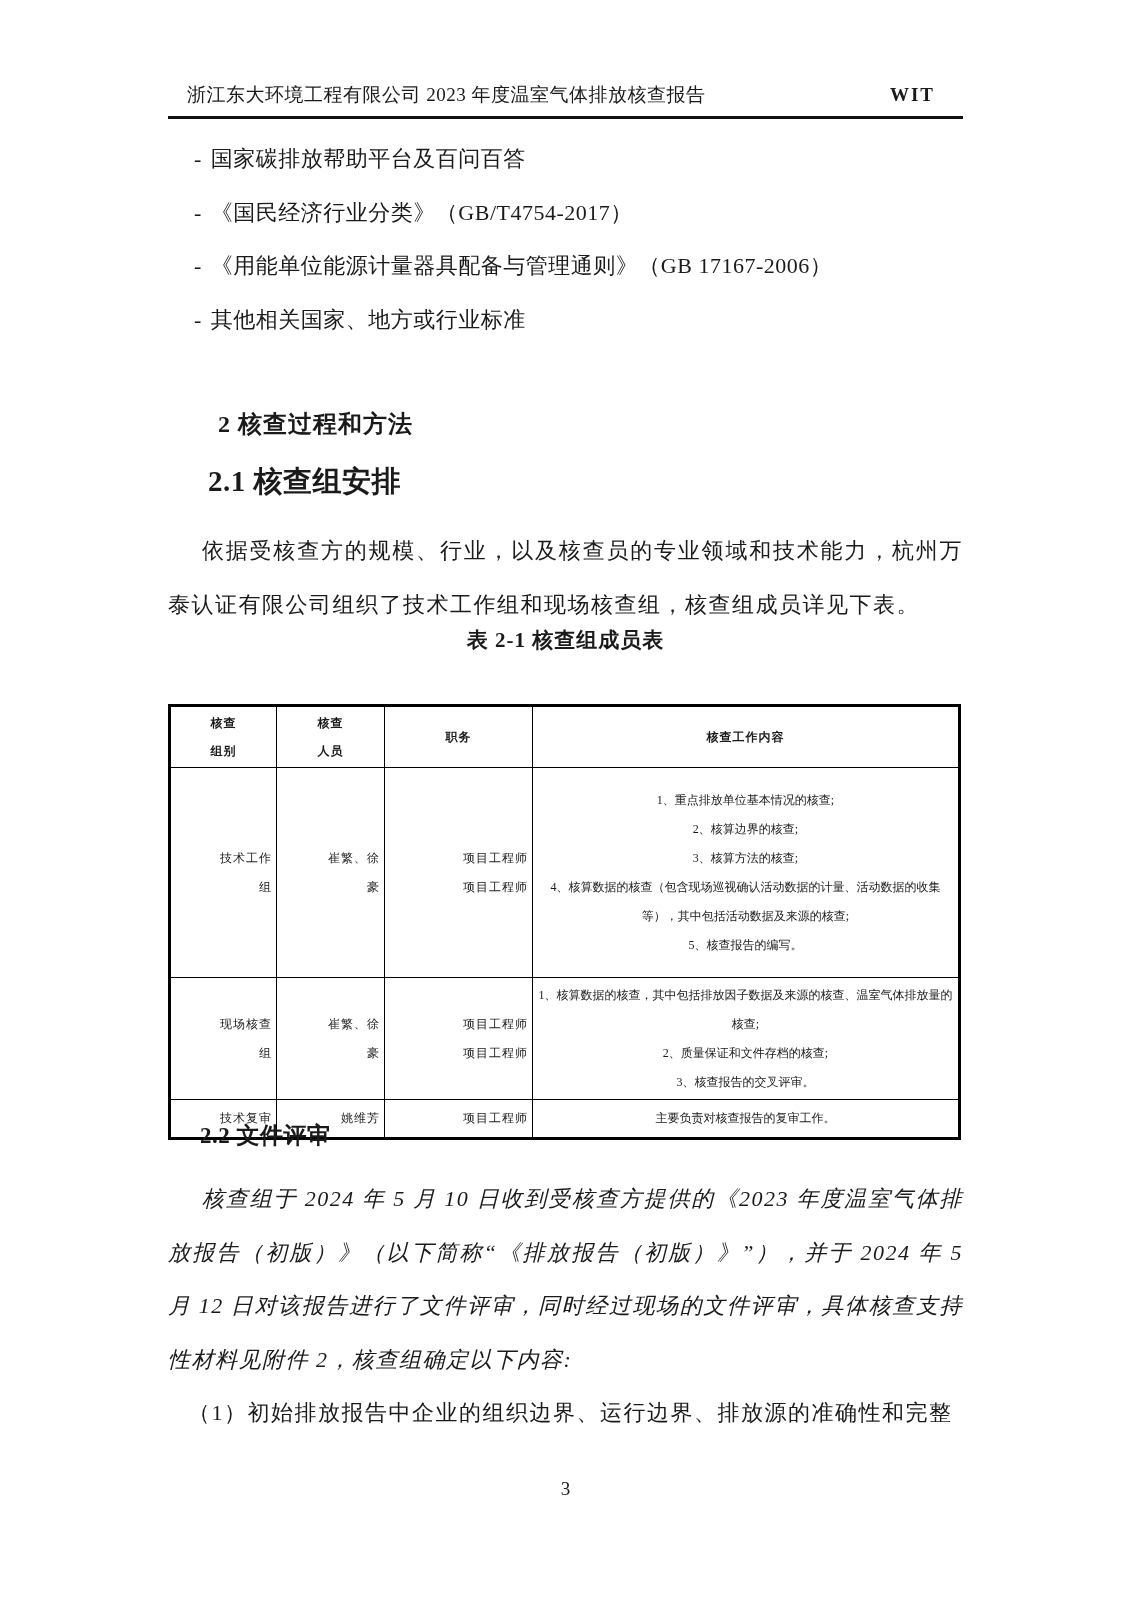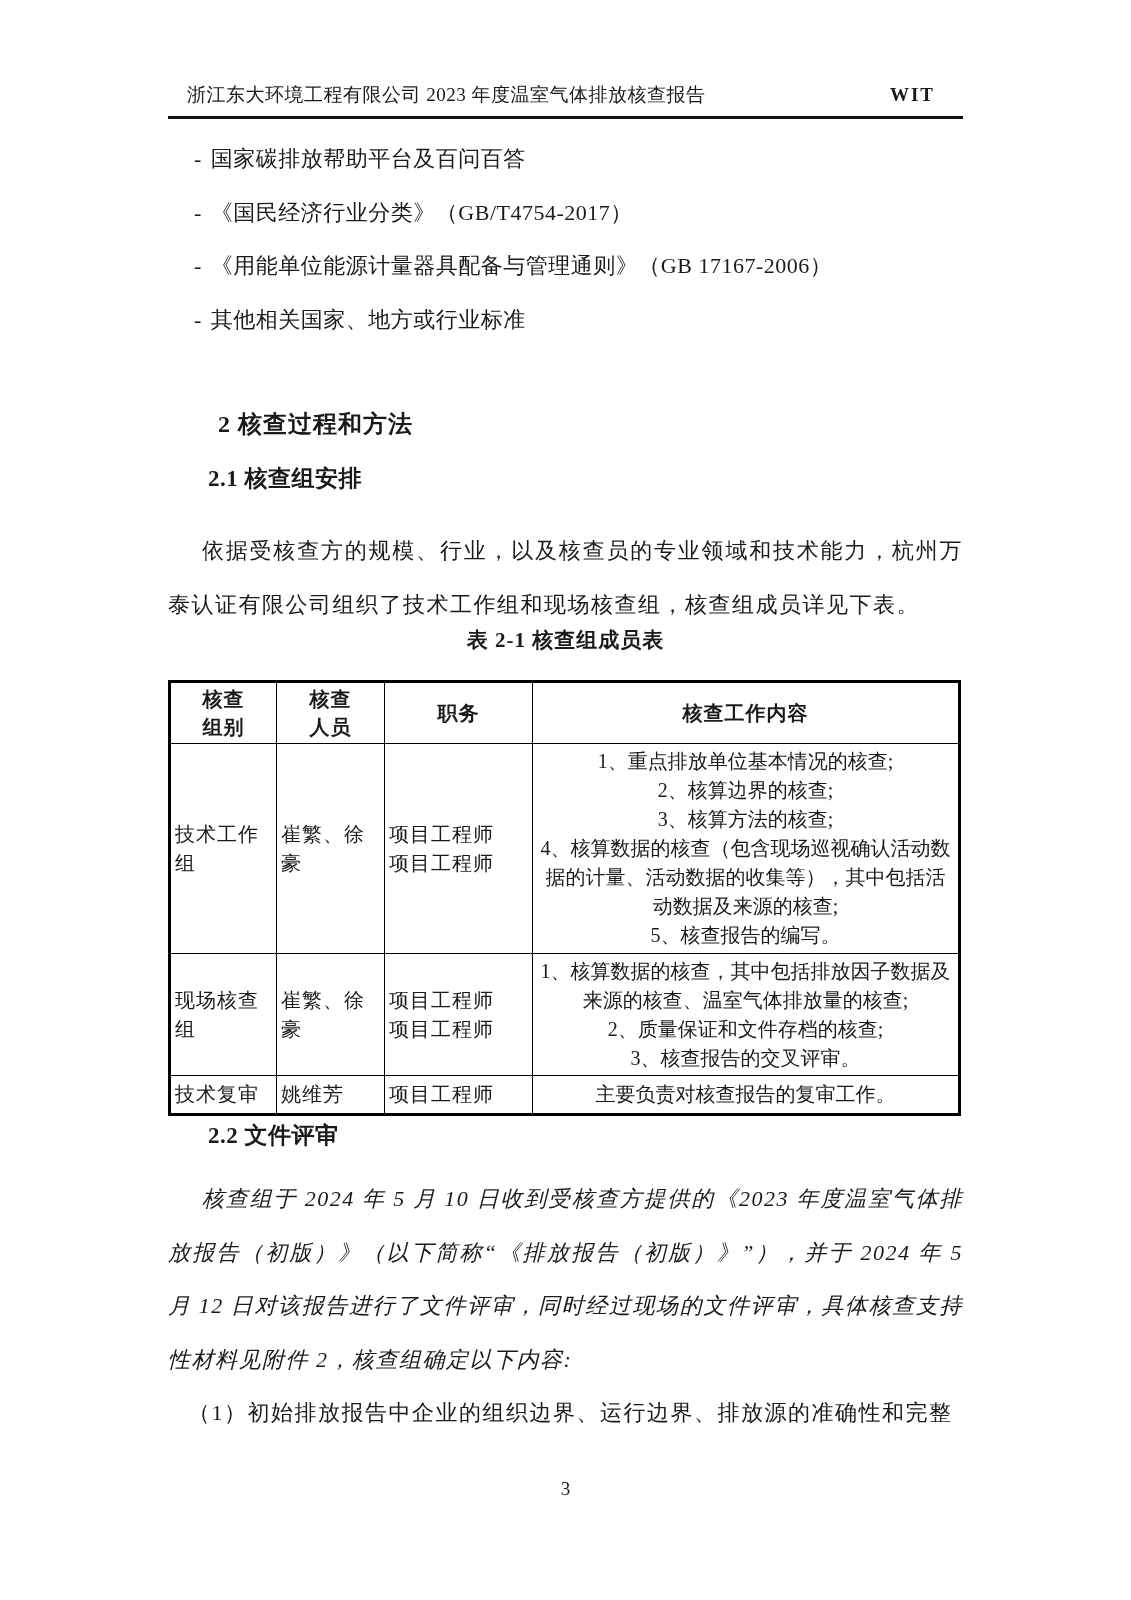--- a/index.html
+++ b/index.html
@@ -23,53 +23,53 @@
     background:#111;
   }
 
   
   .refs { position:absolute; left:164px; top:132px; width:795px; list-style:none; margin:0; padding:0; }
   .refs li { height:53.5px; line-height:53.5px; font-size:22px; padding-left:30px; letter-spacing:0.5px; }
   .refs .dash { display:inline-block; margin-right:9px; }
 
   
   .h-sec  { position:absolute; left:218px; top:412px; margin:0; font-size:24px; font-weight:bold; line-height:1; letter-spacing:1px; }
-  .h-sub1 { position:absolute; left:208px; top:467px; margin:0; font-size:23px; font-weight:bold; line-height:1; letter-spacing:0.5px; }
-  .h-sub2 { position:absolute; left:208px; top:1124px; margin:0; font-size:23px; font-weight:bold; line-height:1; letter-spacing:0.5px; }
+  .h-sub1 { position:absolute; left:208px; top:467px; margin:0; font-size:29px; font-weight:bold; line-height:1; letter-spacing:0.5px; }
+  .h-sub2 { position:absolute; left:200px; top:1124px; margin:0; font-size:23px; font-weight:bold; line-height:1; letter-spacing:0.5px; }
 
   
   .para {
     position:absolute; left:168px; width:795px; margin:0;
     font-size:22px; line-height:53.5px; letter-spacing:1.5px;
     text-align:justify;
   }
   .p-21  { top:524px; text-indent:34px; }
   .p-22  { top:1172px; text-indent:34px;font-style:italic; }
   .p-22b { top:1386px; text-indent:20px; }
 
   
   .tbl-caption {
     position:absolute; left:168px; top:630px; width:795px; margin:0;
     text-align:center; font-size:21px; font-weight:bold; line-height:1; letter-spacing:1px;
   }
 
   
   table.members {
-    position:absolute; left:168px; top:680px; width:790px;
+    position:absolute; left:168px; top:704px; width:790px;
     border-collapse:collapse; table-layout:fixed;
-    font-size:20px; line-height:29px;
+    font-size:12px; line-height:29px;
   }
   table.members { border:3px solid #000; }
   table.members th, table.members td { border:1.5px solid #000; padding:2px 4px; }
   table.members th {
     font-weight:bold; text-align:center; vertical-align:middle;
     white-space:pre-line; height:52px; letter-spacing:1px; line-height:28px;
   }
   table.members td { vertical-align:middle; }
-  td.c-center { text-align:left; white-space:pre-line; letter-spacing:1px; }
+  td.c-center { text-align:right; white-space:pre-line; letter-spacing:1px; }
   td.c-tasks  { text-align:center; white-space:pre-line; padding:4px 4px 4px 9px; letter-spacing:0; }
   tr.row-1 td { height:205px; }
   tr.row-2 td { height:117px; }
   tr.row-3 td { height:33px; }
 
   
   .page-num {
     position:absolute; left:168px; top:1479px; width:795px;
     text-align:center; font-size:19px; line-height:1;
   }

